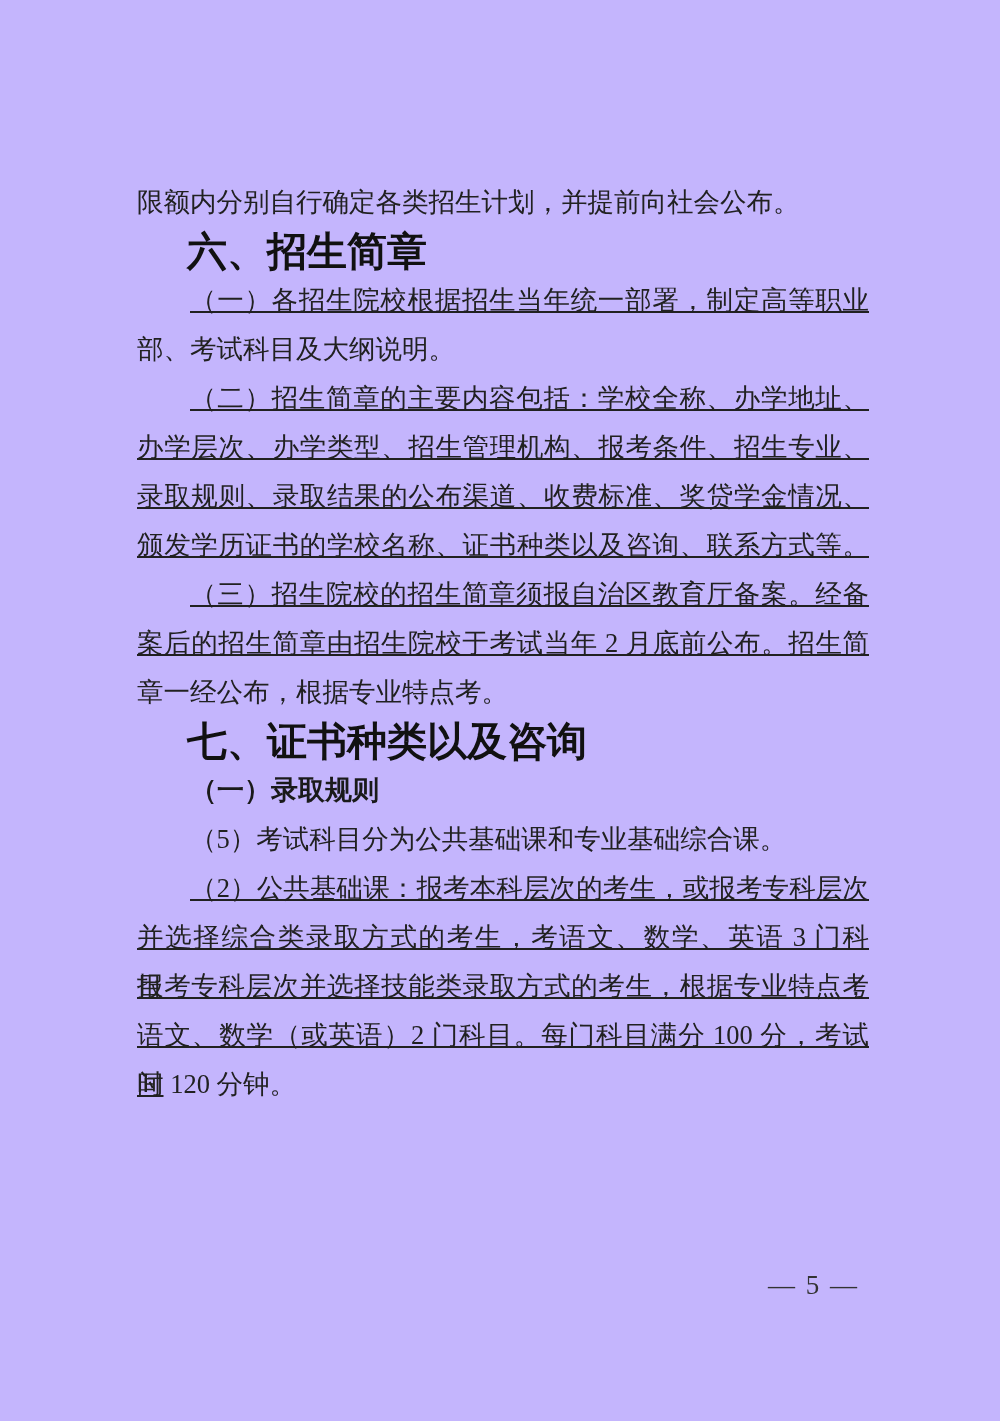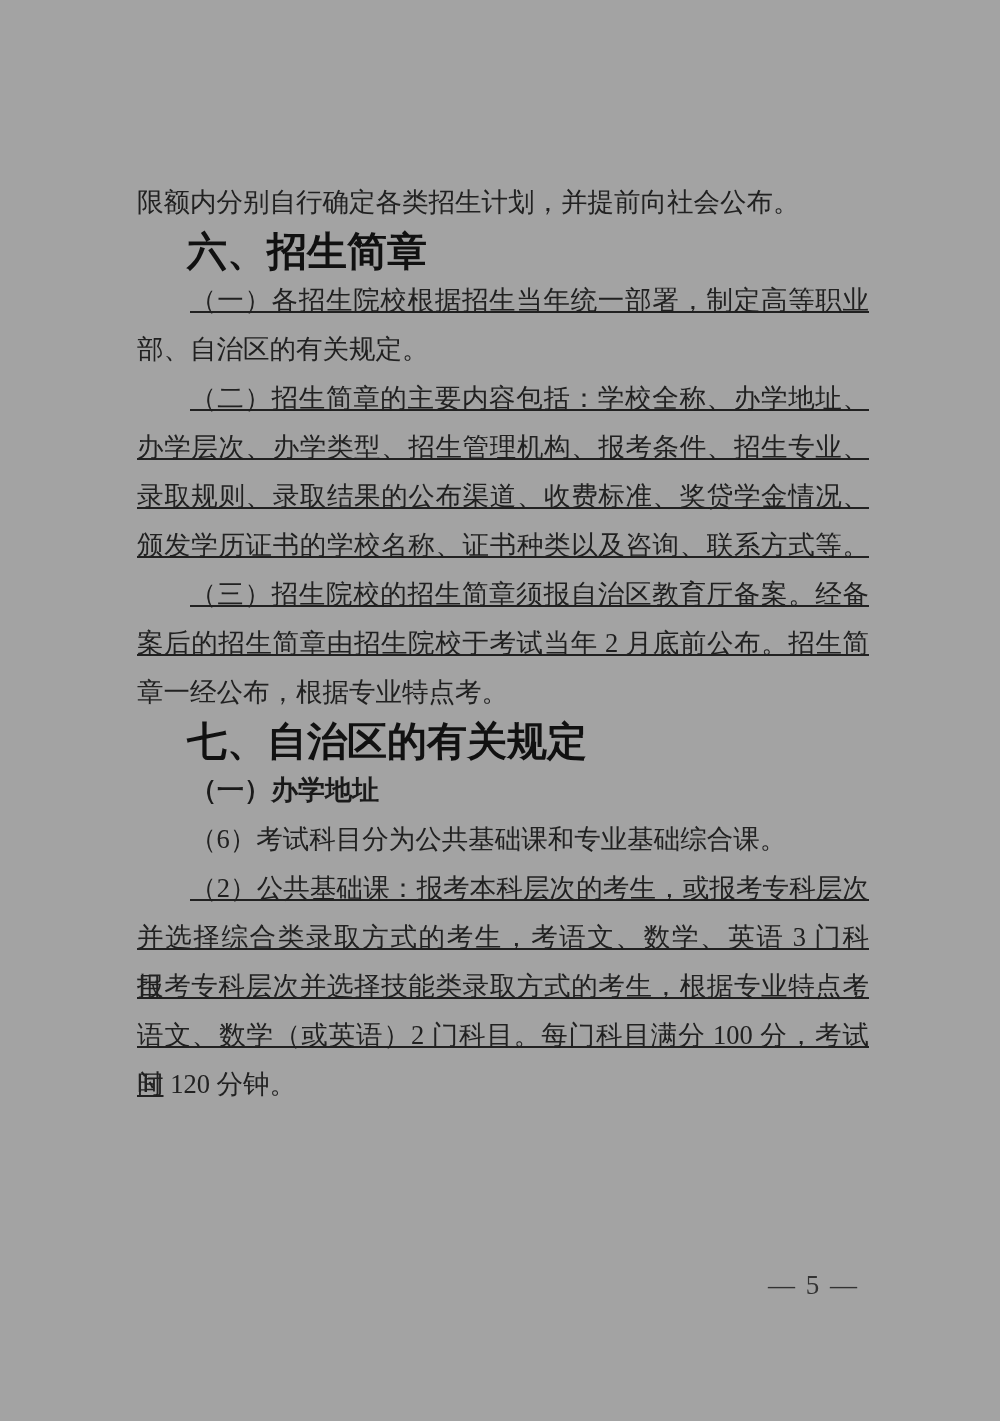--- a/index.html
+++ b/index.html
@@ -4,21 +4,21 @@
 <style>
   html, body {
     margin: 0;
     padding: 0;
     background: #ffffff;
   }
   .page {
     position: relative;
     width: 1000px;
     height: 1421px;
-    background: #a3a3a3;
+    background: #c4b5fd;
     overflow: hidden;
     font-family: "Liberation Serif", serif;
     color: #212121;
   }
   .content {
     position: absolute;
     left: 137px;
     top: 178px;
     width: 732px;
   }
@@ -74,43 +74,43 @@
   <main class="content">
 
     <section class="para">
       <p class="line">限额内分别自行确定各类招生计划，并提前向社会公布。</p>
     </section>
 
     <h2 class="line heading">六、招生简章</h2>
 
     <section class="para">
       <p class="line full ind2">（一）各招生院校根据招生当年统一部署，制定高等职业</p>
-      <p class="line">部、自治区的有关规定。</p>
+      <p class="line">部、考试科目及大纲说明。</p>
     </section>
 
     <section class="para">
       <p class="line full ind2">（二）招生简章的主要内容包括：学校全称、办学地址、</p>
       <p class="line full">办学层次、办学类型、招生管理机构、报考条件、招生专业、</p>
       <p class="line full">录取规则、录取结果的公布渠道、收费标准、奖贷学金情况、</p>
       <p class="line full">颁发学历证书的学校名称、证书种类以及咨询、联系方式等。</p>
     </section>
 
     <section class="para">
       <p class="line full ind2">（三）招生院校的招生简章须报自治区教育厅备案。经备</p>
       <p class="line full">案后的招生简章由招生院校于考试当年 2 月底前公布。招生简</p>
       <p class="line">章一经公布，根据专业特点考。</p>
     </section>
 
-    <h2 class="line heading">七、自治区的有关规定</h2>
+    <h2 class="line heading">七、证书种类以及咨询</h2>
 
-    <h3 class="line subheading">（一）办学地址</h3>
+    <h3 class="line subheading">（一）录取规则</h3>
 
 
     <section class="para">
-      <p class="line ind2">（6）考试科目分为公共基础课和专业基础综合课。</p>
+      <p class="line ind2">（5）考试科目分为公共基础课和专业基础综合课。</p>
     </section>
 
     <section class="para">
       <p class="line full ind2">（2）公共基础课：报考本科层次的考生，或报考专科层次</p>
       <p class="line full">并选择综合类录取方式的考生，考语文、数学、英语 3 门科目；</p>
       <p class="line full">报考专科层次并选择技能类录取方式的考生，根据专业特点考</p>
       <p class="line full">语文、数学（或英语）2 门科目。每门科目满分 100 分，考试时</p>
       <p class="line">间 120 分钟。</p>
     </section>
 

